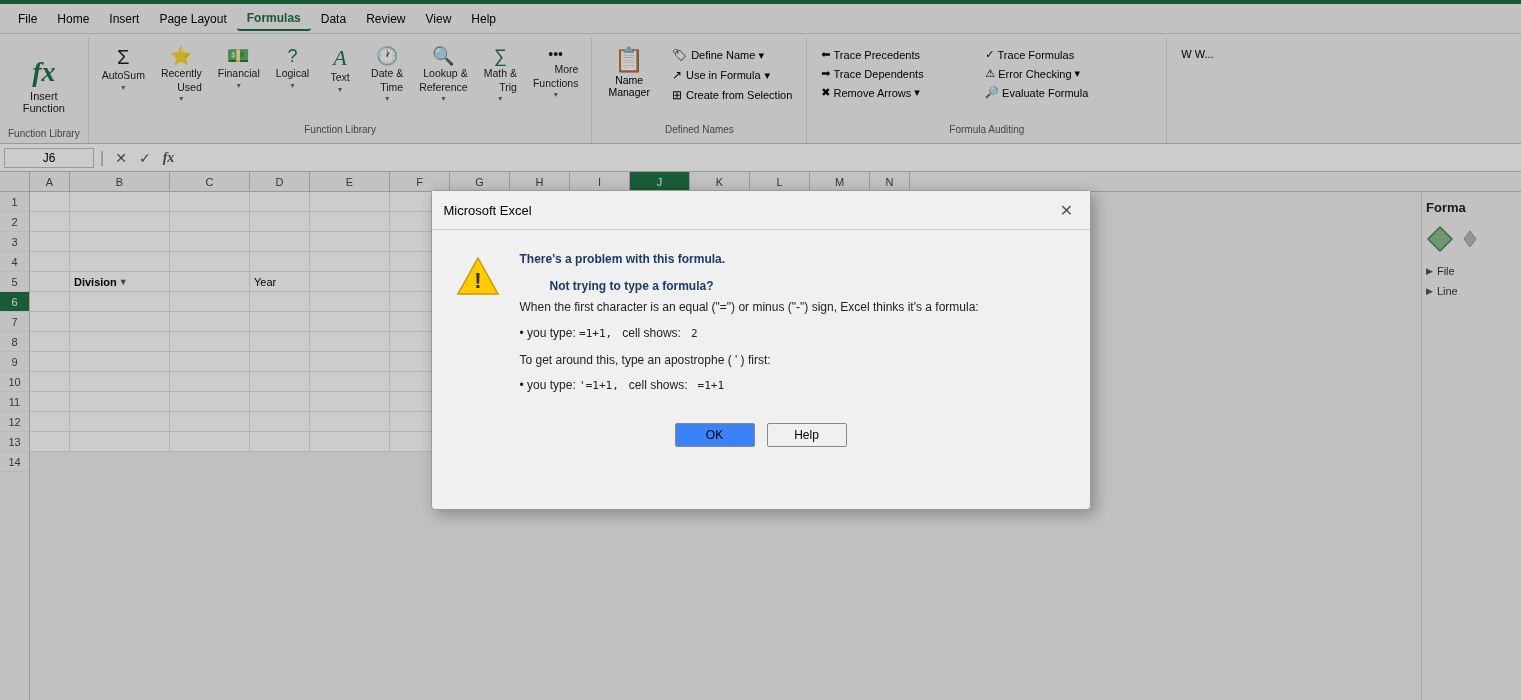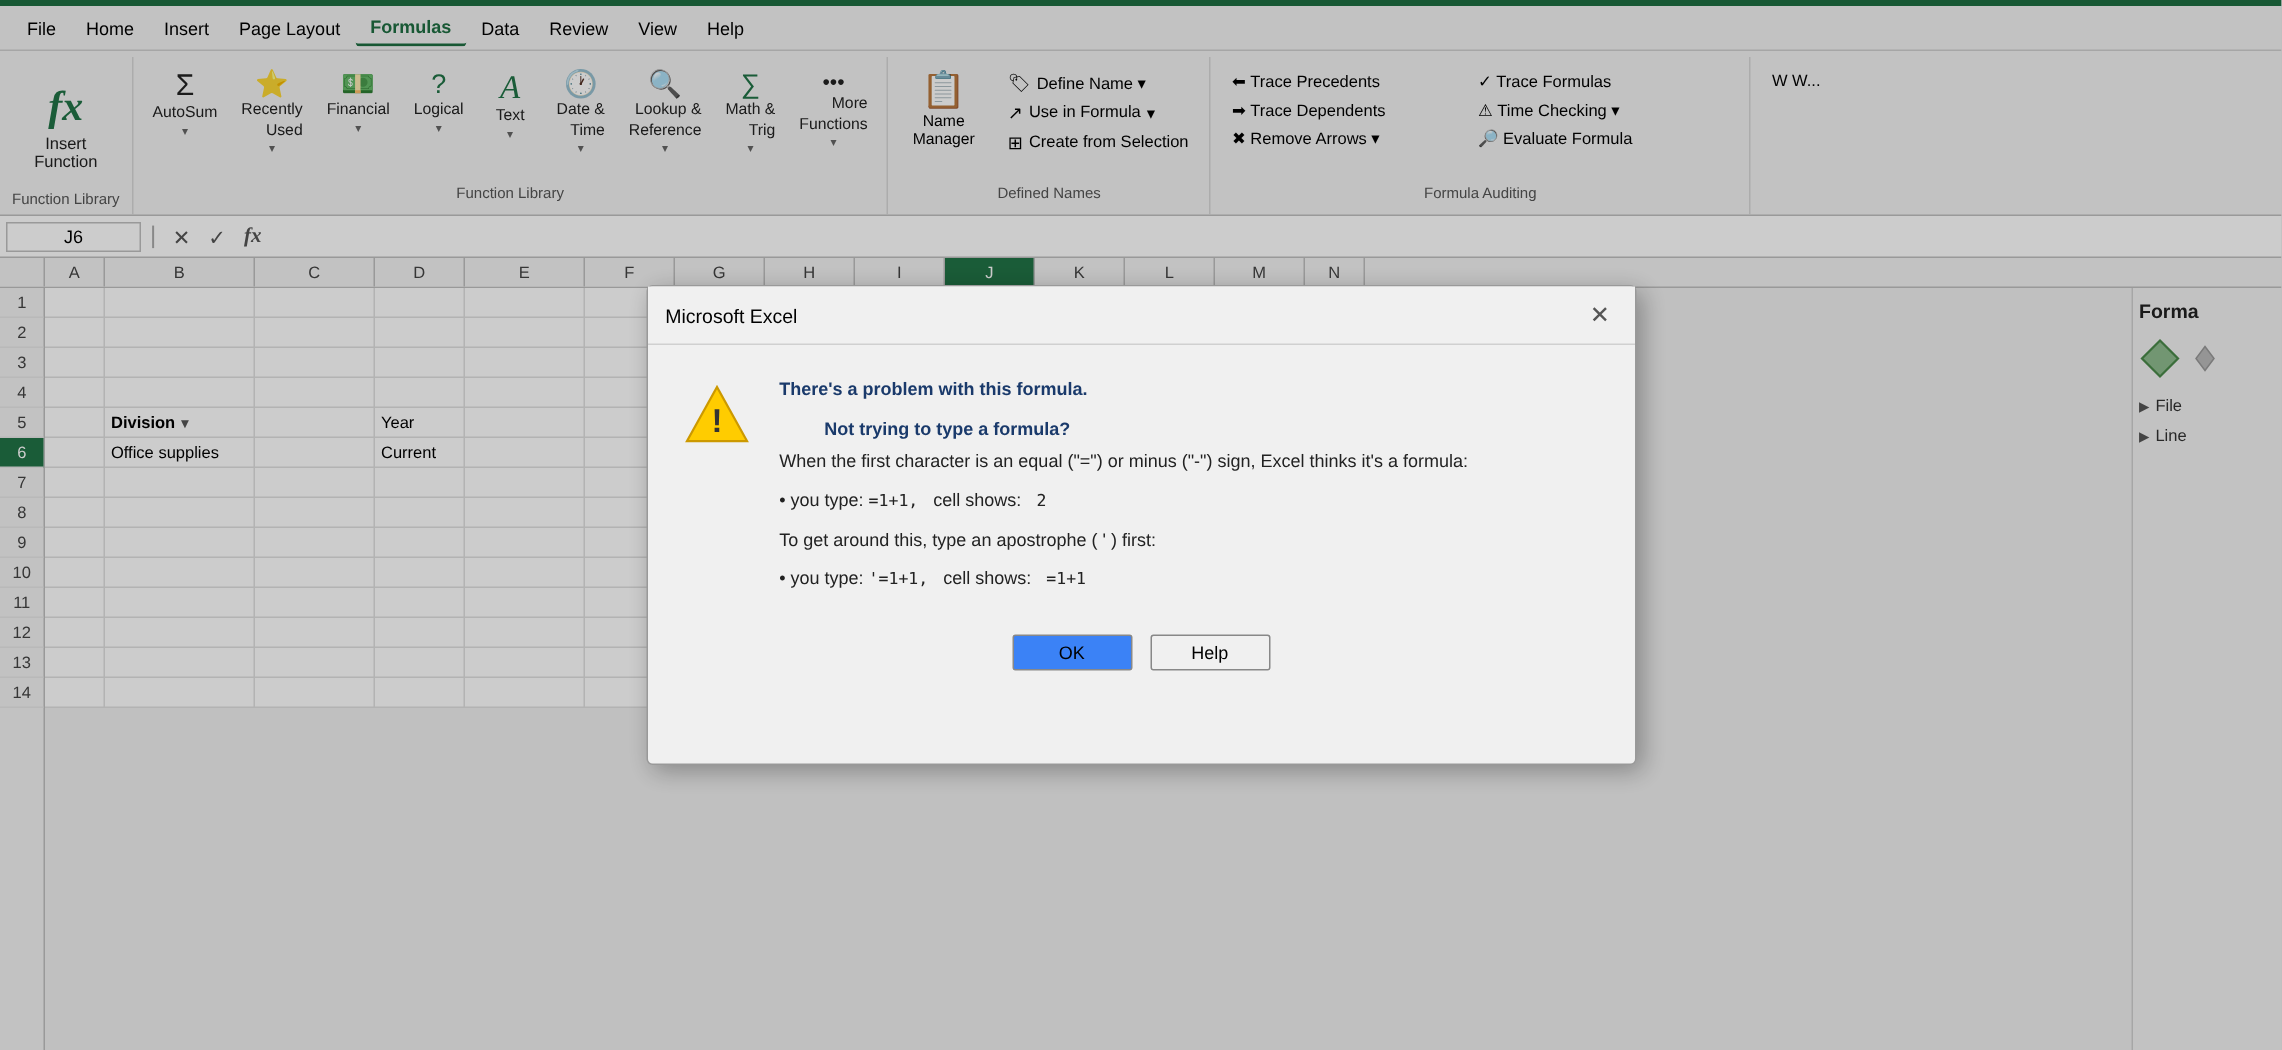--- a/index.html
+++ b/index.html
@@ -482,21 +482,21 @@
         </div>
       </div>
 
       <div style="display:flex; flex-direction:column; gap:2px; padding-top:4px; min-width:160px;">
         <div class="audit-btn">
           <span>✓</span>
           <span>Trace Formulas</span>
         </div>
         <div class="audit-btn">
           <span>⚠</span>
-          <span>Time Checking</span>
+          <span>Error Checking</span>
           <span> ▾</span>
         </div>
         <div class="audit-btn">
           <span>🔎</span>
           <span>Evaluate Formula</span>
         </div>
       </div>
     </div>
     <div class="ribbon-group-label">Formula Auditing</div>
   </div>
@@ -643,36 +643,20 @@
       <div class="grid-cell" style="width:60px;"></div>
       <div class="grid-cell" style="width:60px;"></div>
       <div class="grid-cell" style="width:60px;"></div>
       <div class="grid-cell selected-col" style="width:60px;"></div>
       <div class="grid-cell" style="width:60px;"></div>
       <div class="grid-cell" style="width:60px;"></div>
       <div class="grid-cell" style="width:60px;"></div>
       <div class="grid-cell" style="width:40px;"></div>
     </div>
 
-    <div class="grid-row">
-      <div class="grid-cell" style="width:40px;"></div>
-      <div class="grid-cell" style="width:100px;">Office supplies</div>
-      <div class="grid-cell" style="width:80px;"></div>
-      <div class="grid-cell" style="width:60px;">Current</div>
-      <div class="grid-cell" style="width:80px;"></div>
-      <div class="grid-cell" style="width:60px;"></div>
-      <div class="grid-cell" style="width:60px;"></div>
-      <div class="grid-cell" style="width:60px;"></div>
-      <div class="grid-cell" style="width:60px;"></div>
-      <div class="grid-cell selected-cell" style="width:60px;"></div>
-      <div class="grid-cell" style="width:60px;"></div>
-      <div class="grid-cell" style="width:60px;"></div>
-      <div class="grid-cell" style="width:60px;"></div>
-      <div class="grid-cell" style="width:40px;"></div>
-    </div>
 
     <div class="grid-row">
       <div class="grid-cell" style="width:40px;"></div>
         <div class="grid-cell" style="width:100px;"></div>
         <div class="grid-cell" style="width:80px;"></div>
         <div class="grid-cell" style="width:60px;"></div>
         <div class="grid-cell" style="width:80px;"></div>
         <div class="grid-cell" style="width:60px;"></div>
         <div class="grid-cell" style="width:60px;"></div>
         <div class="grid-cell" style="width:60px;"></div>

